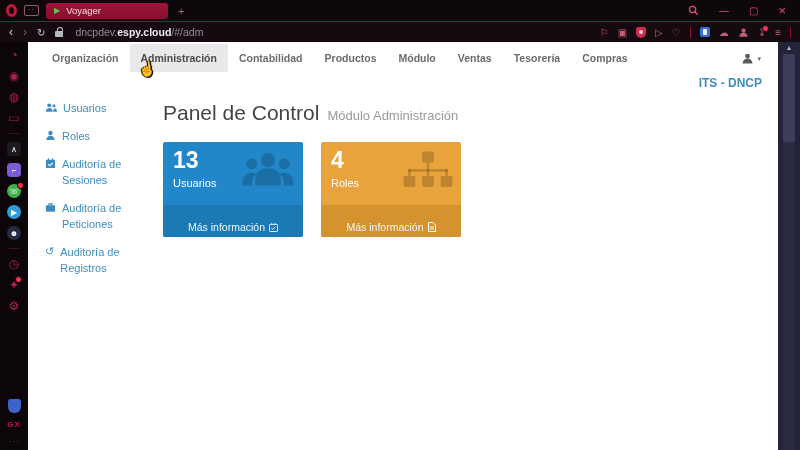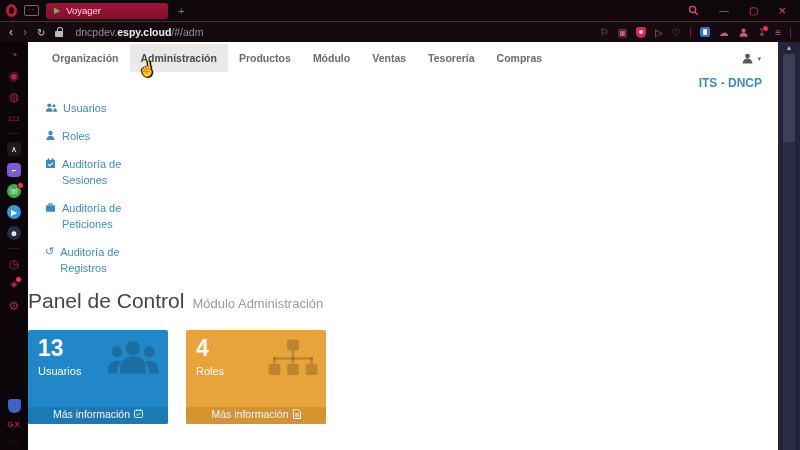--- a/index.html
+++ b/index.html
@@ -59,38 +59,38 @@
   .mt-auto{margin-top:auto;}
 
   
   .page{flex:1;background:#ffffff;position:relative;overflow:hidden;}
   .appnav{display:flex;align-items:center;padding-left:13px;margin-top:2px;}
   .nav-item{padding:8px 11px;font-size:10.5px;color:#6b6b6b;white-space:nowrap;font-weight:bold;}
   .nav-item.active{background:#e9e9e9;color:#4a4a4a;}
   .user-menu{position:absolute;top:10px;right:17px;display:flex;align-items:center;gap:3px;}
   .user-menu .caret{font-size:7px;color:#666;}
   .brandrow{text-align:right;padding-right:16px;font-size:12px;font-weight:bold;color:#3c8dbc;margin-top:4px;}
-  .content{display:flex;margin-top:11px;flex-direction:column;}
+  .content{display:flex;margin-top:11px;}
   .app-sidebar{width:135px;padding-left:17px;box-sizing:border-box;}
   .side-item{display:flex;gap:6px;margin-bottom:12px;color:#3c8dbc;font-size:11px;line-height:1.45;}
   .side-item svg{flex:none;margin-top:1px;fill:#3c8dbc;}
   .side-item .glyph{flex:none;font-size:11px;line-height:13px;}
   .side-item .lbl{width:82px;}
   .main{flex:1;}
   .page-title{margin:0;font-weight:400;color:#444;font-size:21px;display:flex;align-items:baseline;gap:8px;}
   .page-subtitle{font-size:13px;color:#9a9a9a;}
   .widgets{display:flex;gap:18px;margin-top:17px;}
   .widget{width:140px;border-radius:2px;color:#fff;position:relative;overflow:hidden;}
   .widget-blue{background:#2187c8;}
   .widget-orange{background:#e8a33c;}
-  .winner{padding:7px 10px 24px;height:46px;position:relative;}
+  .winner{padding:7px 10px 10px;height:46px;position:relative;}
   .wvalue{font-size:23px;font-weight:bold;line-height:1;}
   .wlabel{font-size:11px;margin-top:5px;}
   .wicon{position:absolute;top:7px;right:6px;}
-  .wfooter{display:flex;justify-content:center;align-items:center;gap:4px;font-size:10.5px;padding:1px 0 4px;color:#f0f6fa;}
+  .wfooter{display:flex;justify-content:center;align-items:center;gap:4px;font-size:10.5px;padding:16px 0 4px;color:#f0f6fa;}
   .widget-blue .wfooter{background:#1b79b6;}
   .widget-orange .wfooter{background:#d4932f;}
 
   
   .scrollbar{width:22px;background:#23233a;display:flex;flex-direction:column;align-items:center;padding-top:2px;box-sizing:border-box;}
   .scroll-arrow{color:#b8b8c8;font-size:8px;line-height:8px;}
   .scroll-track{width:12px;flex:1;background:#2b2b44;margin-top:2px;display:flex;flex-direction:column;}
   .scroll-thumb{width:12px;height:88px;background:#3e3e5a;border-radius:2px;}
 
   
@@ -174,20 +174,21 @@
       <span class="c-shield mt-auto"></span>
       <span class="gxlogo">GX</span>
       <span class="dots">···</span>
     </div>
 
     <div class="page">
 
       <div class="appnav">
         <div class="nav-item">Organización</div>
         <div class="nav-item active">Administración</div>
+        <div class="nav-item">Contabilidad</div>
         <div class="nav-item">Productos</div>
         <div class="nav-item">Módulo</div>
         <div class="nav-item">Ventas</div>
         <div class="nav-item">Tesorería</div>
         <div class="nav-item">Compras</div>
       </div>
 
       <div class="user-menu">
         <svg width="13" height="13" viewBox="0 0 16 16" fill="#5a5a5a">
             <circle cx="8" cy="5" r="3"></circle>

